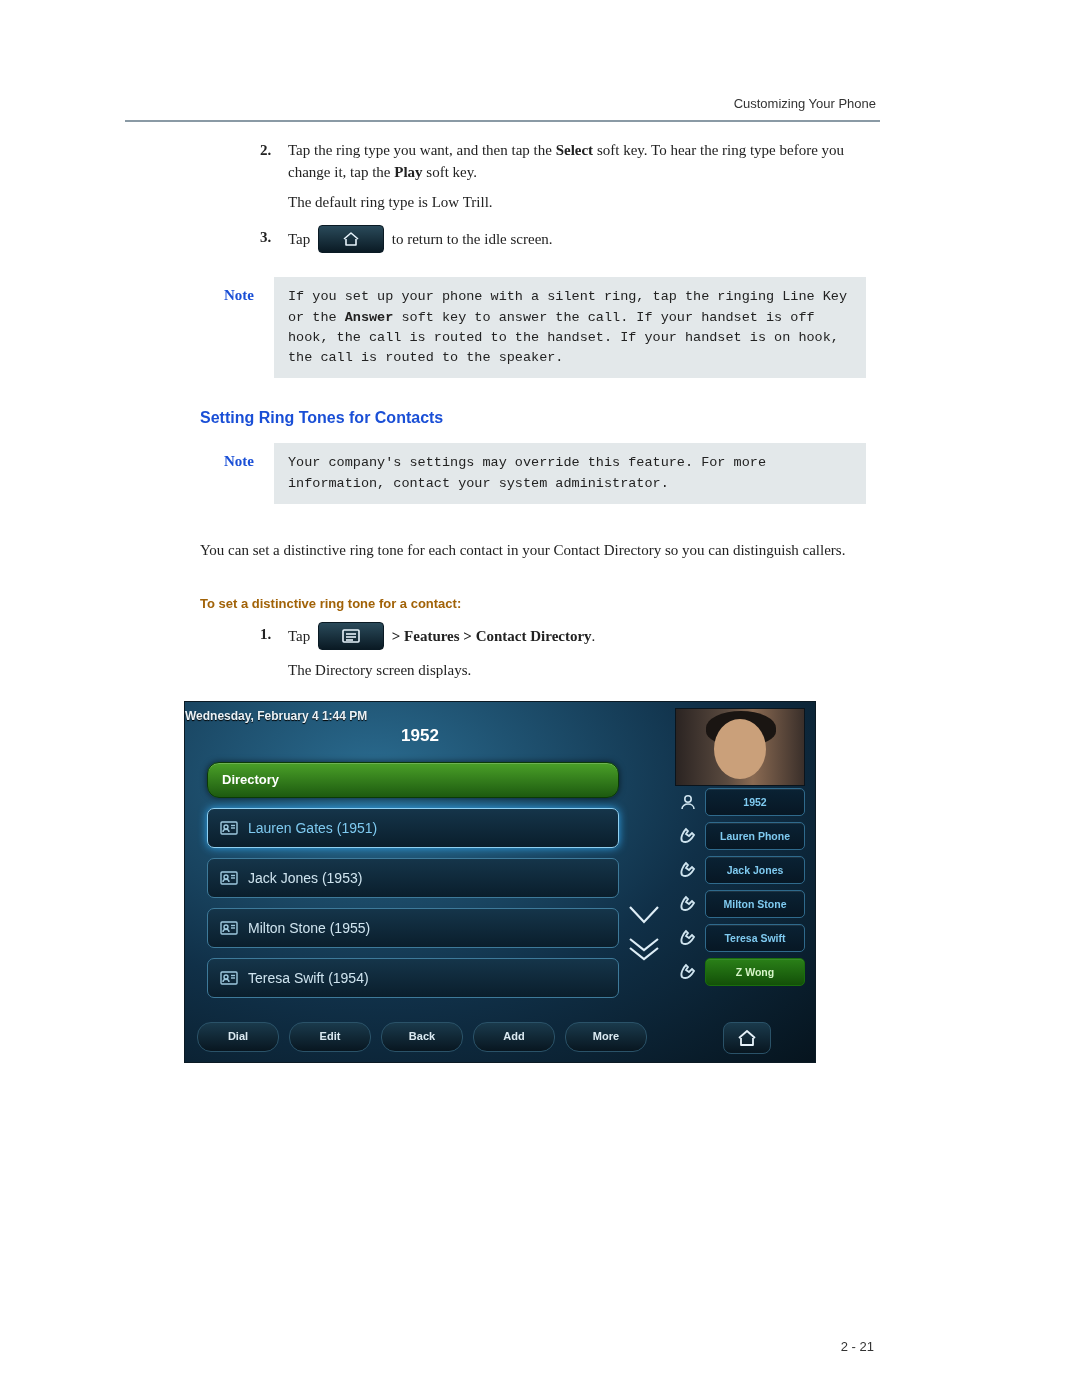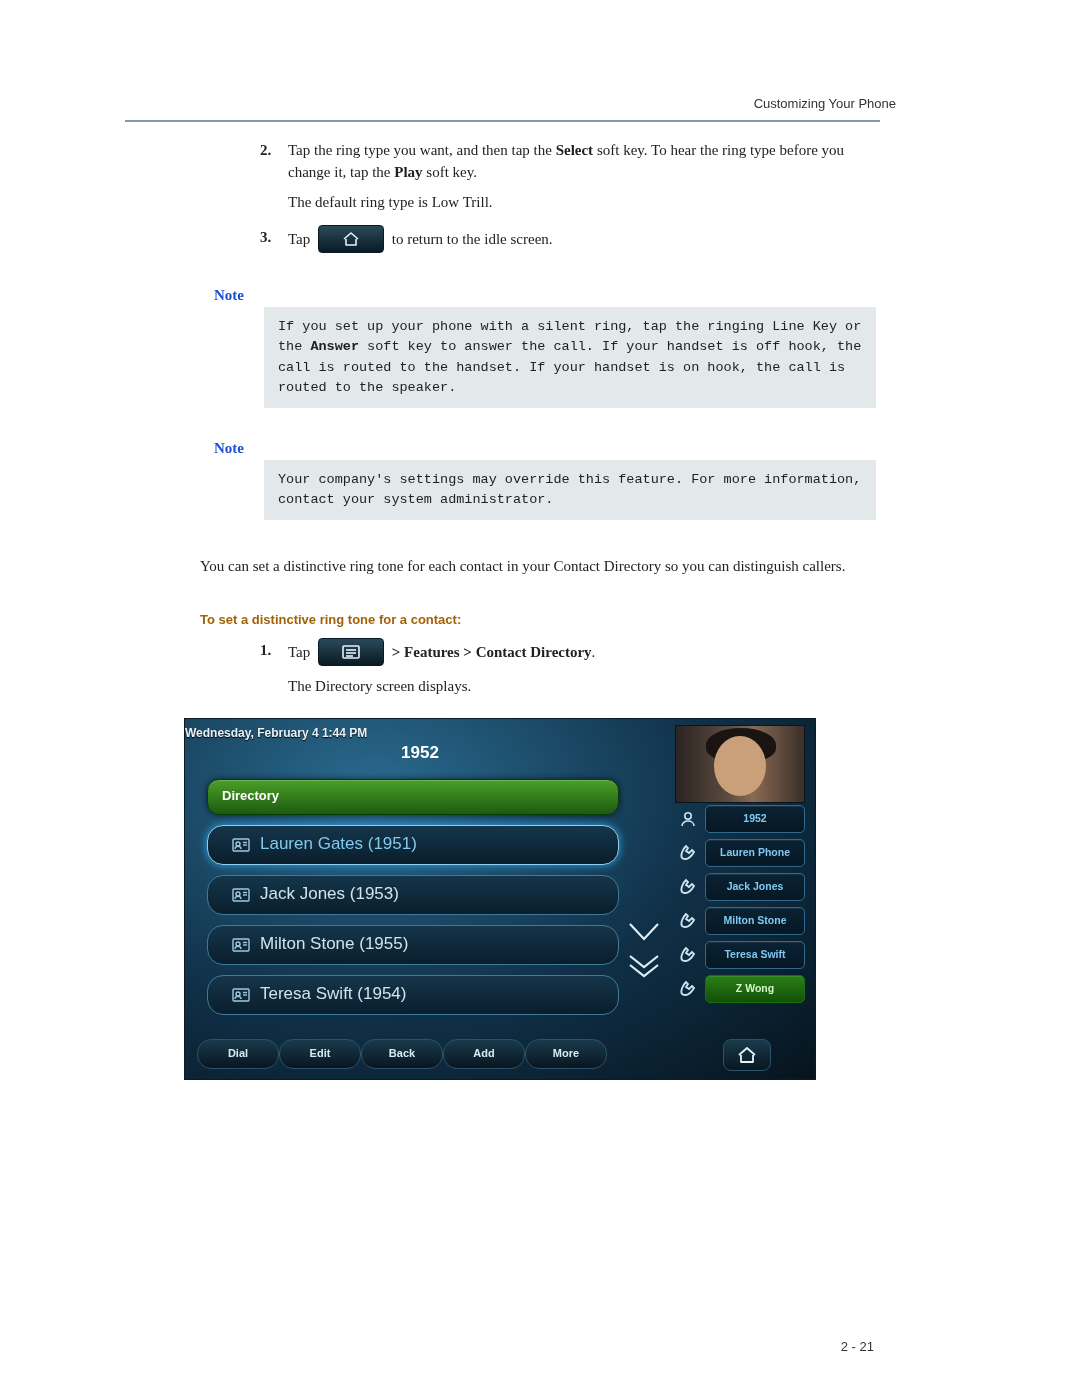--- a/index.html
+++ b/index.html
@@ -15,21 +15,21 @@
     width: 1080px;
     min-height: 1397px;
     margin: 0 auto;
     position: relative;
     box-sizing: border-box;
     padding: 90px 200px 40px 260px;
   }
   .running-head {
     position: absolute;
     top: 95px;
-    right: 184px;
+    right: 204px;
     font-family: Arial, Helvetica, sans-serif;
     font-size: 13px;
     color: #333;
   }
   .rule {
     position: absolute;
     left: 125px;
     right: 200px;
     top: 120px;
     height: 2px;
@@ -65,22 +65,21 @@
     background: linear-gradient(#2a4a5a, #0a1a24);
     border: 1px solid #0a1a24;
     border-radius: 4px;
     margin: 0 4px;
     position: relative;
     top: -2px;
   }
   .icon-btn svg { display: block; }
   .note-row {
     display: flex;
-    margin: 22px 4px;
-    flex-direction: column;
+    margin: 22px 14px;
   }
   .note-label {
     width: 60px;
     flex-shrink: 0;
     color: #1a4fd6;
     font-family: Georgia, serif;
     font-weight: bold;
     font-size: 15px;
     padding-top: 8px;
     margin-left: -50px;
@@ -196,25 +195,25 @@
     display: flex;
     align-items: center;
     padding-left: 14px;
     box-shadow: 0 0 6px rgba(0,0,0,.6), inset 0 1px 0 rgba(255,255,255,.2);
   }
   .dir-item {
     height: 38px;
     margin-top: 10px;
     background: linear-gradient(#15354a, #0a1e2c);
     border: 1px solid #3e7a9a;
-    border-radius: 16px;
+    border-radius: 7px;
     display: flex;
     align-items: center;
-    padding-left: 24px;
-    font-size: 17px;
+    padding-left: 12px;
+    font-size: 14px;
     color: #cfe4ef;
   }
   .dir-item.sel {
     border-color: #8fd0f2;
     box-shadow: 0 0 8px #2fa2e8;
     color: #7fcaf0;
   }
   .dir-item .card-icon {
     width: 18px;
     height: 14px;
@@ -269,20 +268,21 @@
     background: linear-gradient(#2a8018,#135008);
     border-color:#1a6e0c;
     color:#d6f5c8;
   }
 
   .phone .softkeys {
     position: absolute;
     left: 12px;
     bottom: 10px;
     display: flex;
+    gap: 10px;
   }
   .softkey {
     width: 80px;
     height: 28px;
     background: linear-gradient(#1a3a4c, #081620);
     border: 1px solid #2a5268;
     border-radius: 14px;
     color: #dbeaf2;
     font-size: 11px;
     font-weight: bold;
@@ -336,20 +336,21 @@
       </li>
     </ol>
 
     <div class="note-row">
       <div class="note-label">Note</div>
       <div class="note-box">
         <span>If you set up your phone with a silent ring, tap the ringing Line Key or the </span><b>Answer</b><span> soft key to answer the call. If your handset is off hook, the call is routed to the handset. If your handset is on hook, the call is routed to the speaker.</span>
       </div>
     </div>
 
+    <h3 class="section">Setting Ring Tones for Contacts</h3>
 
     <div class="note-row" style="margin-top:14px;">
       <div class="note-label">Note</div>
       <div class="note-box">Your company's settings may override this feature. For more information, contact your system administrator.</div>
     </div>
 
     <p style="margin:36px 0 0 -60px;">You can set a distinctive ring tone for each contact in your Contact Directory so you can distinguish callers.</p>
 
     <h4 class="task">To set a distinctive ring tone for a contact:</h4>
 

